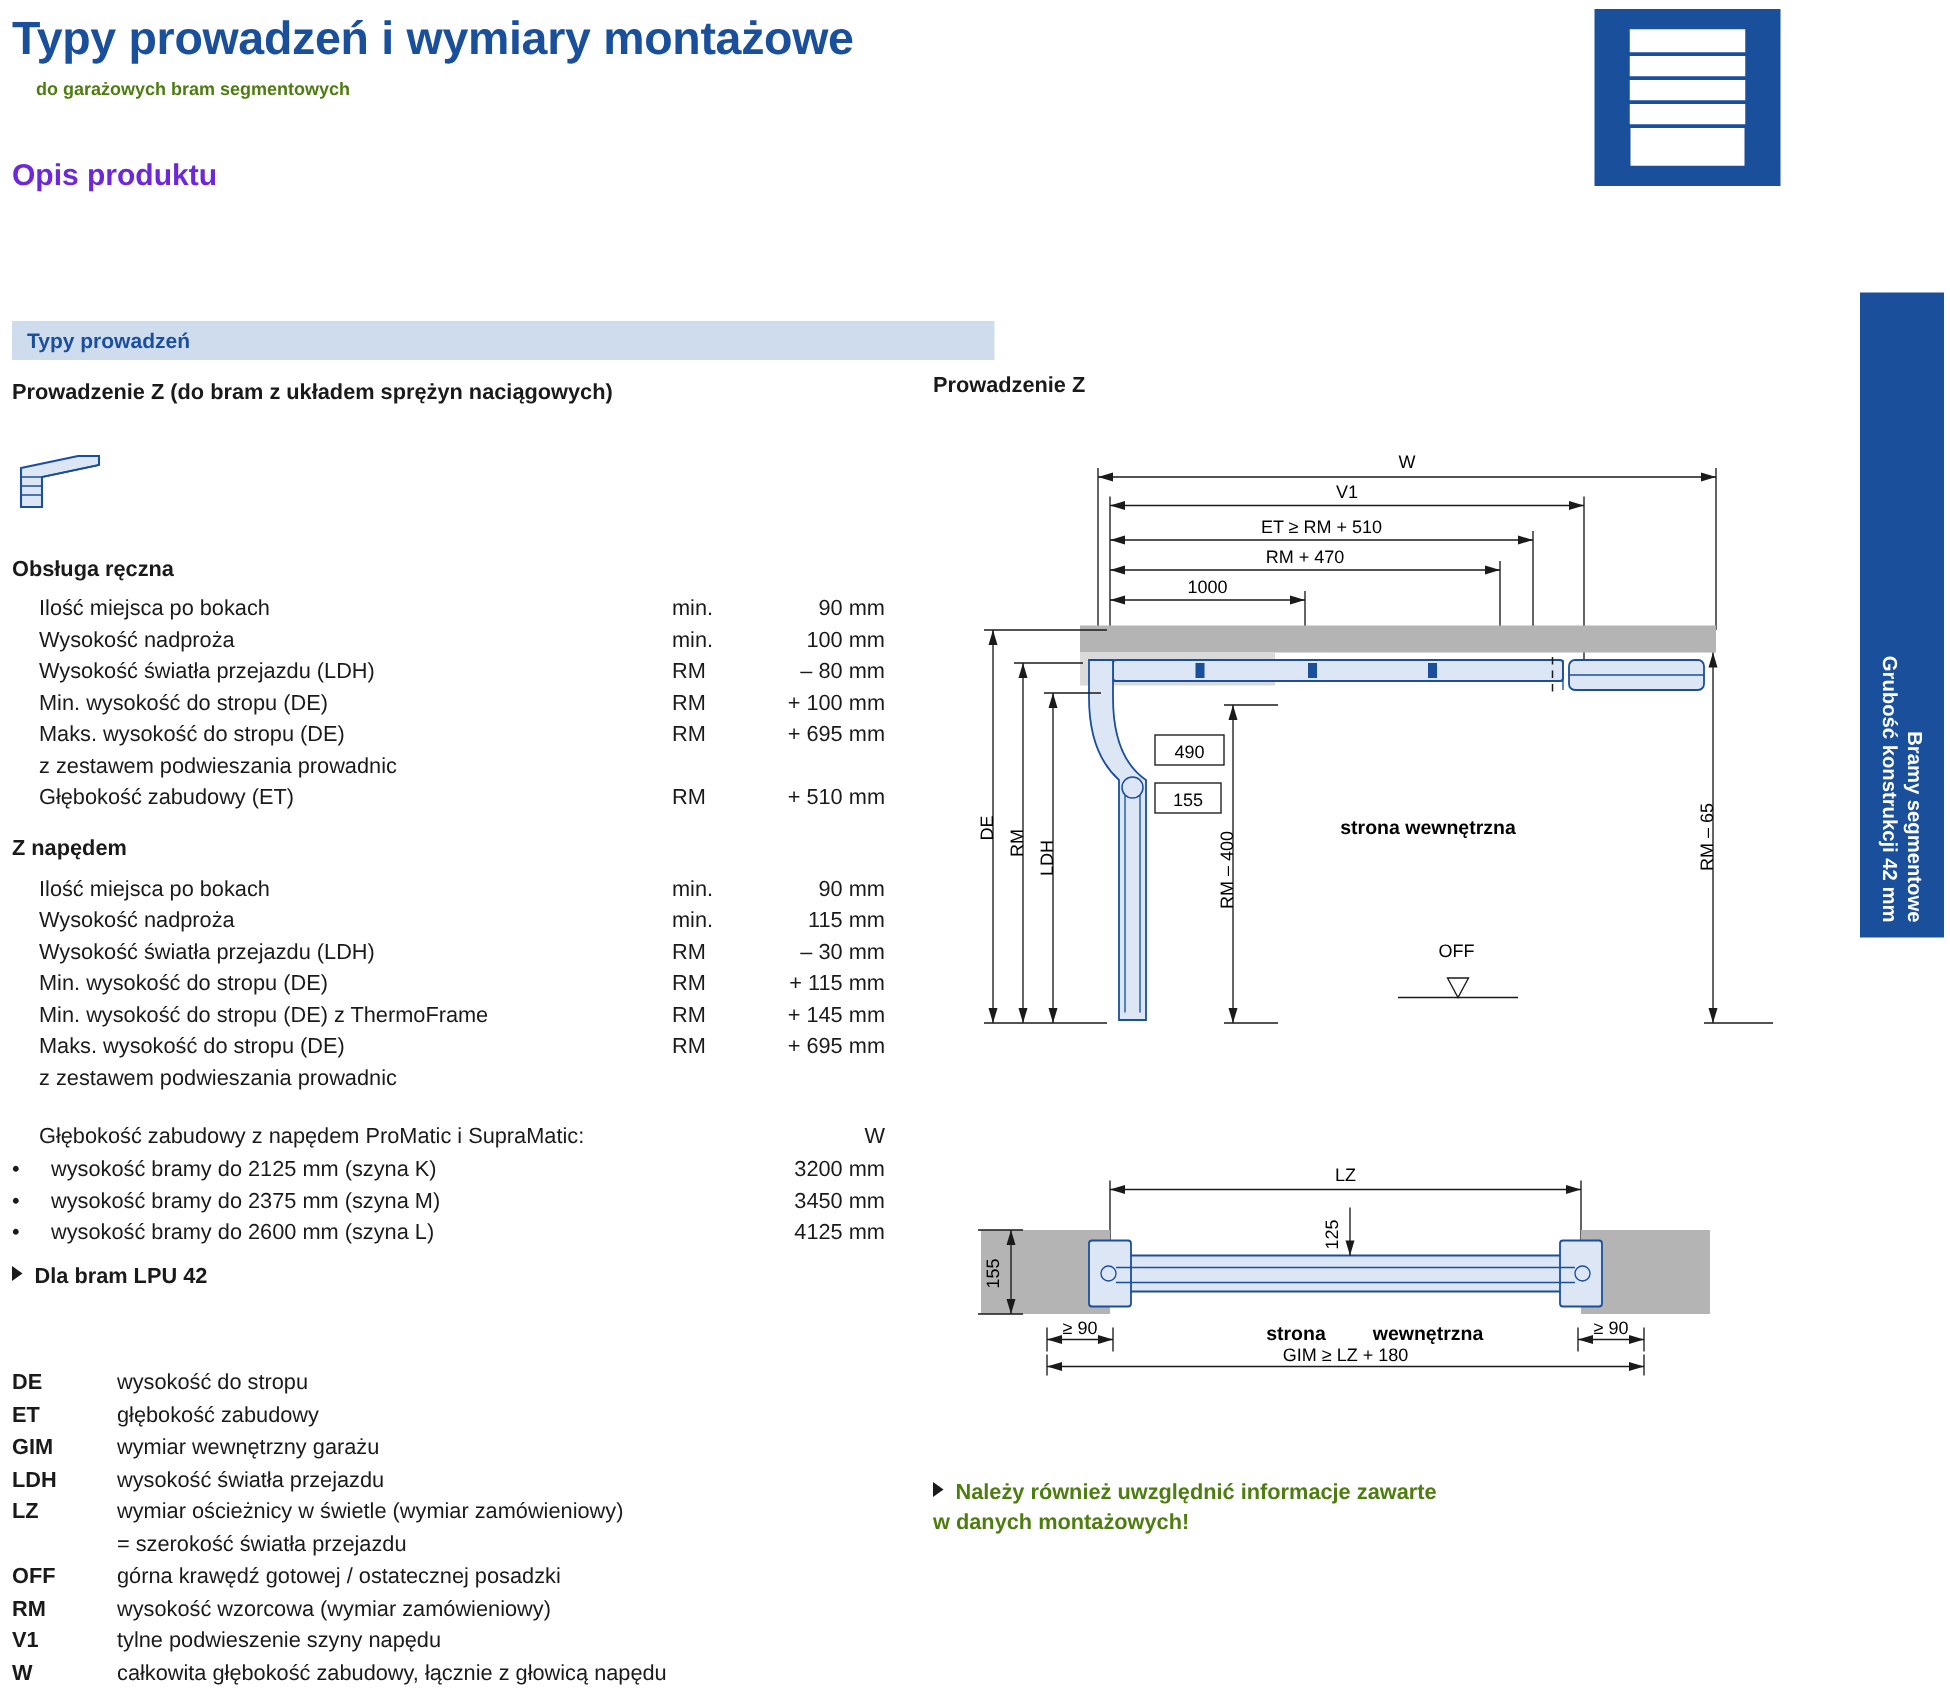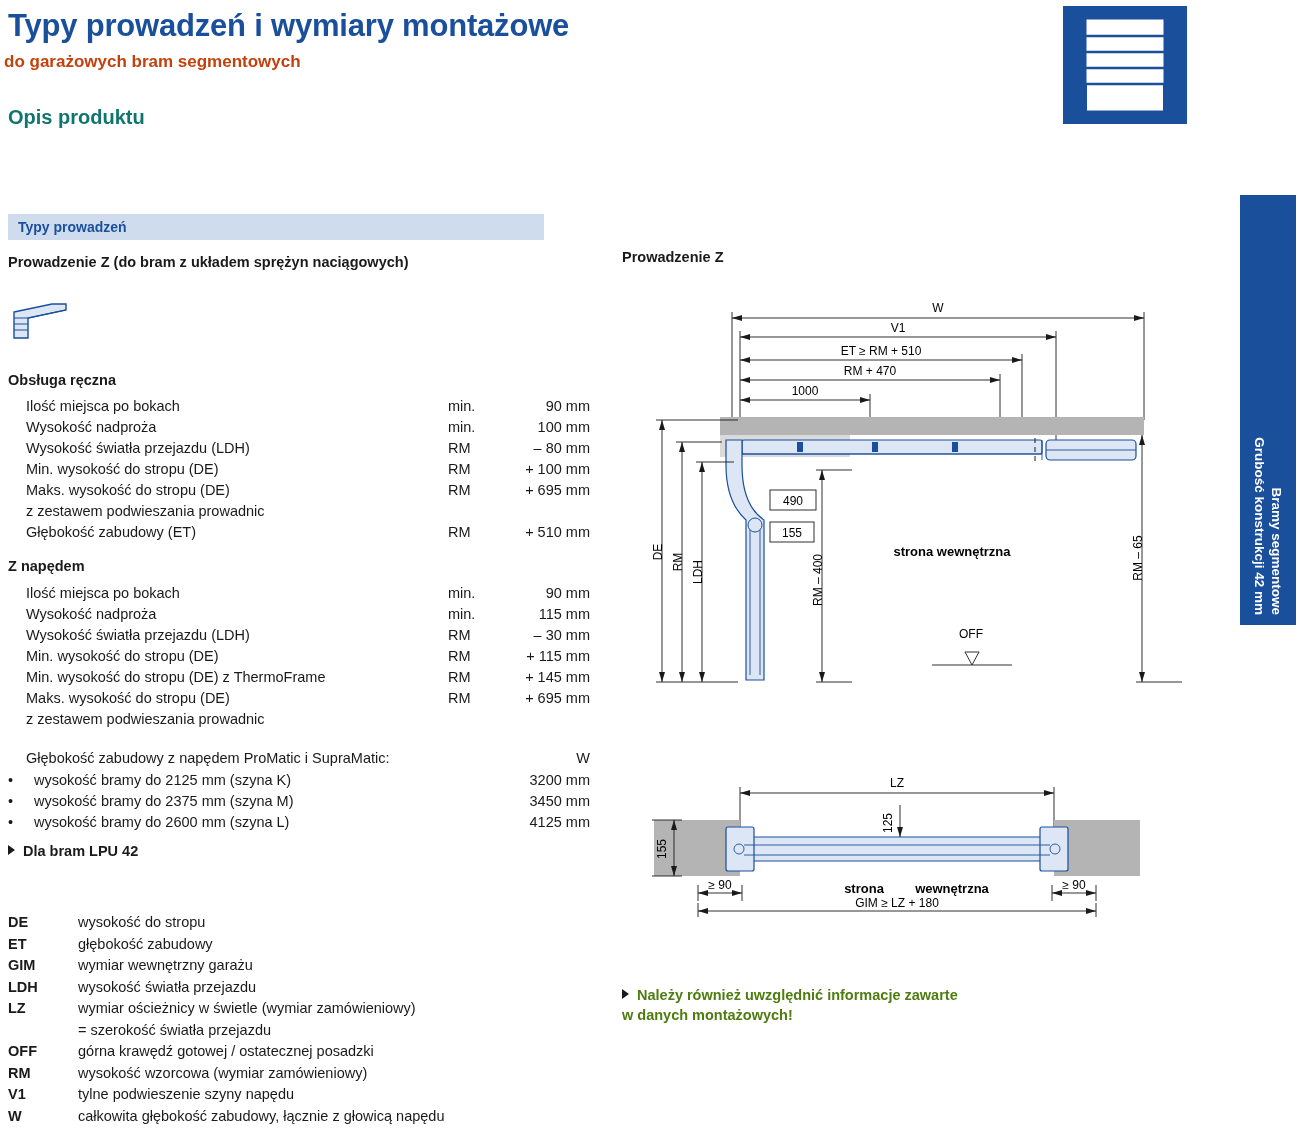--- a/index.html
+++ b/index.html
@@ -11,26 +11,26 @@
     color: #1a1a1a;
   }
   .page { position: relative; width: 1300px; height: 1130px; overflow: hidden; }
 
   
   .hdr-title {
     position: absolute; left: 8px; top: 8px;
     font-size: 31px; font-weight: bold; color: #1a4f9c; letter-spacing: -0.2px;
   }
   .hdr-sub {
-    position: absolute; left: 4px; top: 52px;
-    font-size: 17px; font-weight: bold; color: #c2410c;
+    position: absolute; left: 24px; top: 52px;
+    font-size: 12px; font-weight: bold; color: #4d7c0f;
   }
   .hdr-sub2 {
     position: absolute; left: 8px; top: 106px;
-    font-size: 20px; font-weight: bold; color: #0f766e;
+    font-size: 20px; font-weight: bold; color: #6d28d9;
   }
   .hdr-logo {
     position: absolute; left: 1063px; top: 6px; width: 124px; height: 118px;
     background: #1a4f9c;
   }
   .hdr-logo svg { display:block; }
 
   
   .side-tab {
     position: absolute; left: 1240px; top: 195px; width: 56px; height: 430px;
@@ -44,21 +44,21 @@
     text-align: right; padding-right: 10px;
   }
   .side-tab .vert span { display:block; }
 
   
   .bar {
     position: absolute; height: 26px; background: #cfdcee;
     display: flex; align-items: center; padding-left: 10px;
     font-size: 14px; font-weight: bold; color: #1a4f9c;
   }
-  .bar-left { left: 8px; top: 214px; width: 536px; }
+  .bar-left { left: 8px; top: 214px; width: 655px; }
   .bar-right { left: 622px; top: 214px; width: 585px; }
 
   .sec-h2 {
     position: absolute; font-size: 14.5px; font-weight: bold; color: #1a1a1a;
   }
   .note-icon { position: absolute; left: 8px; top: 298px; width: 62px; height: 45px; }
   .note-text {
     position: absolute; left: 88px; top: 297px; width: 470px;
     font-size: 14.5px; line-height: 21px; color: #1a1a1a;
   }

